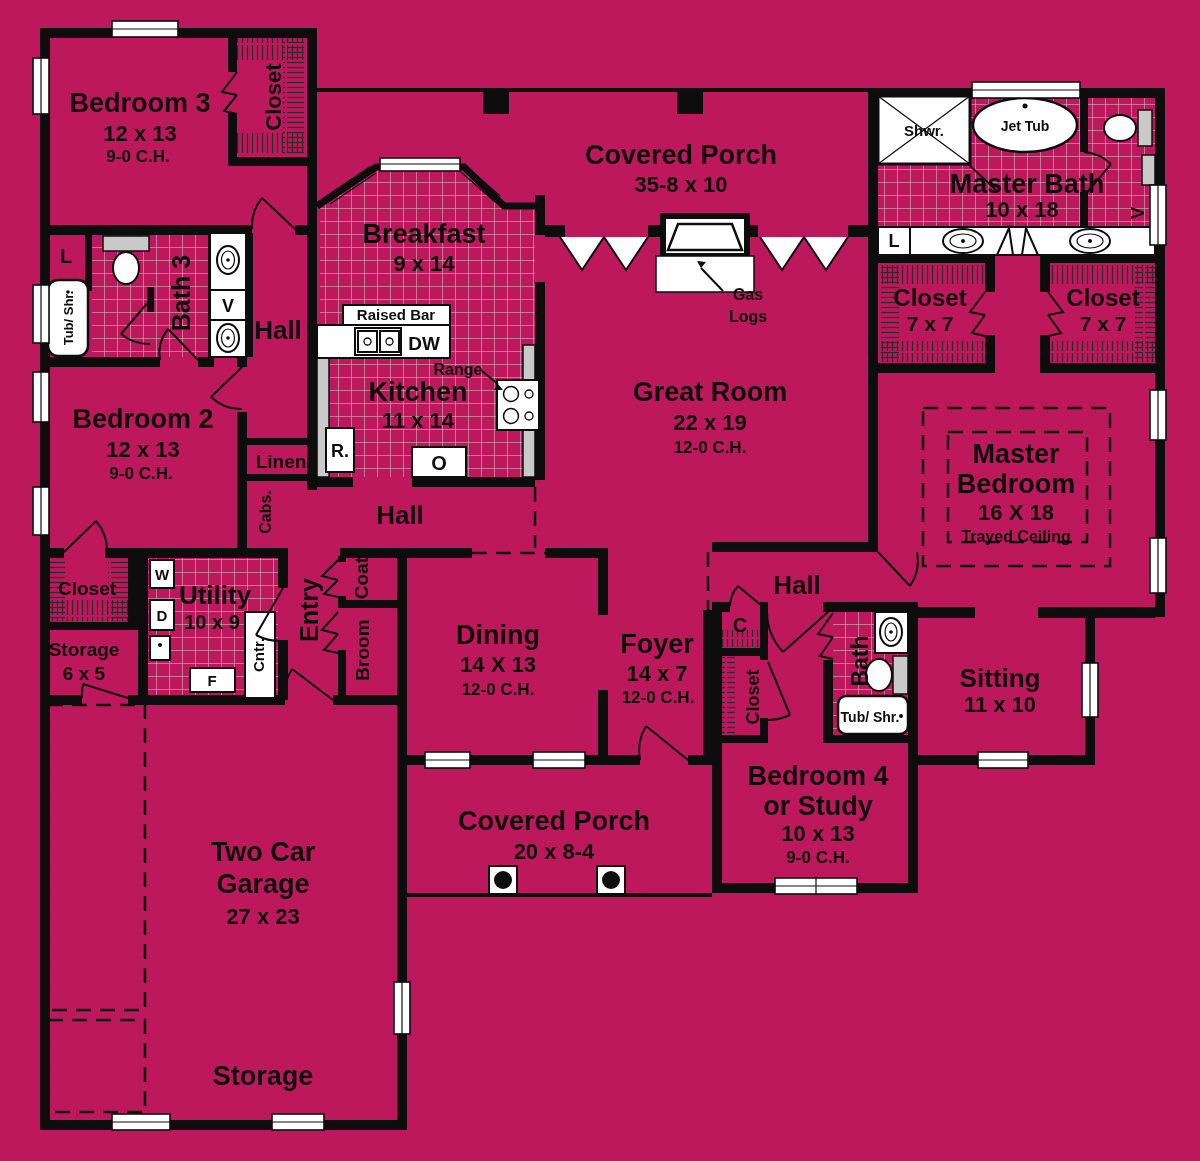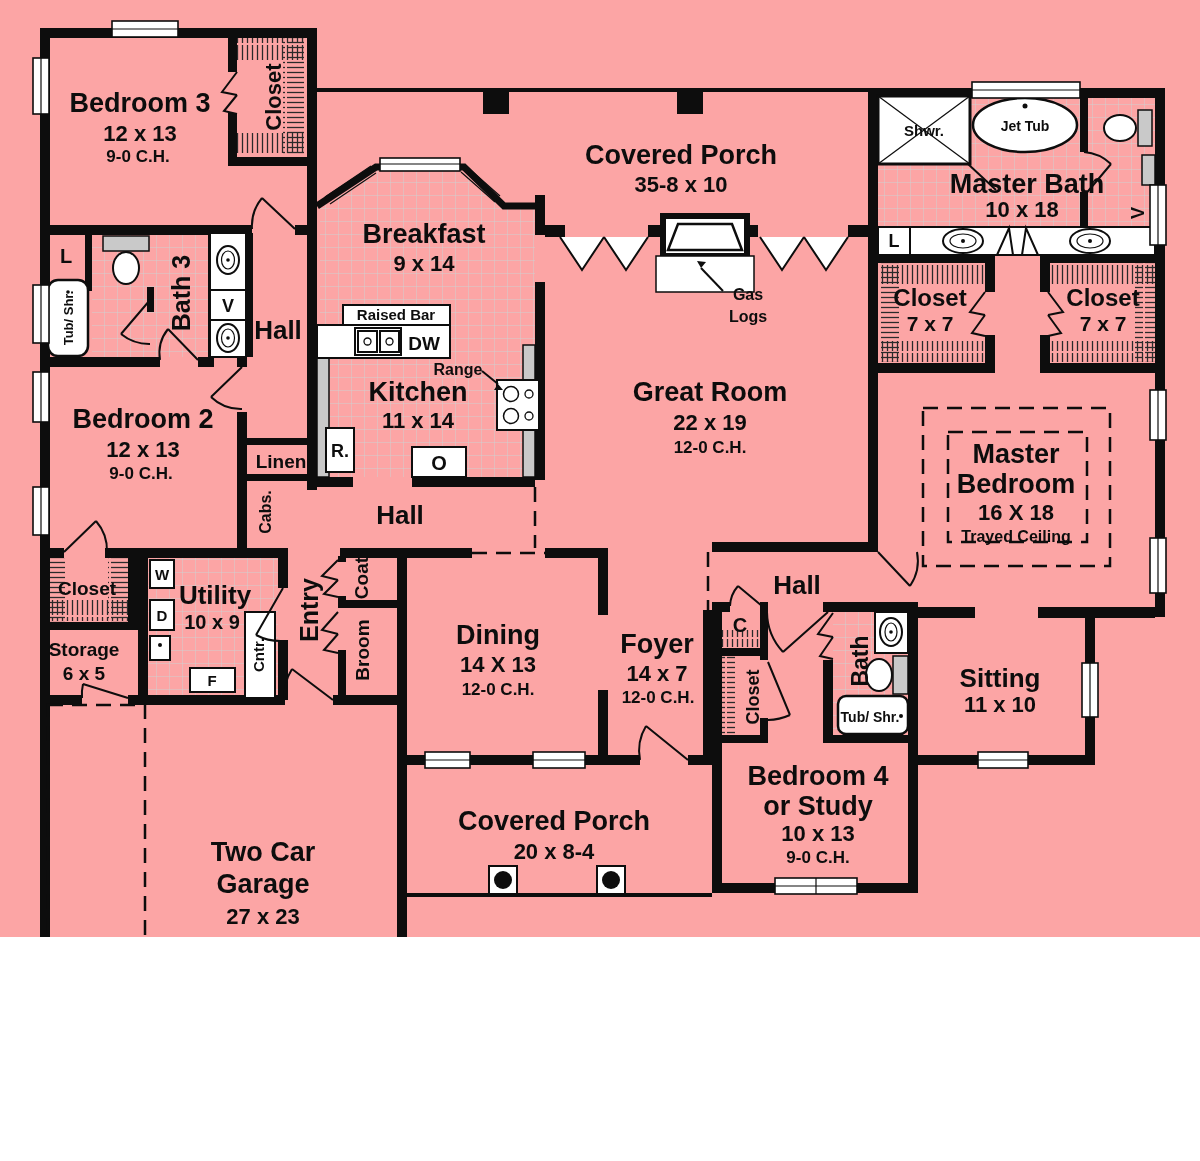--- a/index.html
+++ b/index.html
@@ -1,16 +1,16 @@
 <!DOCTYPE html>
 <html><head>
 <meta charset="utf-8">
 <style>
   html,body{margin:0;padding:0;background:#fff;}
-  #stage{position:relative;width:1200px;height:937px;background:#fca5a5;overflow:hidden;}
+  #stage{position:relative;width:1200px;height:1161px;background:#be185d;overflow:hidden;}
   svg{position:absolute;left:0;top:0;}
   text{font-family:"Liberation Sans","DejaVu Sans",sans-serif;font-weight:bold;fill:#0d0d0d;text-anchor:middle;}
   .rm{font-size:27px}.rm2{font-size:26px}.dim{font-size:22px}.dim2{font-size:21px}
   .ch{font-size:17px}.md{font-size:20px}.sm{font-size:16px}.xs{font-size:14px}
   .t24{font-size:24px}.t25{font-size:25px}.t23{font-size:23px}.t19{font-size:19px}
   .t18{font-size:18px}.t15{font-size:15px}.t13{font-size:13px}
   .wall{fill:#0d0d0d}
   .fx{fill:#fff;stroke:#0d0d0d;stroke-width:2}
   .fx25{fill:#fff;stroke:#0d0d0d;stroke-width:2.5}
   .gray{fill:#c9c9c9;stroke:#0d0d0d;stroke-width:1.5}

